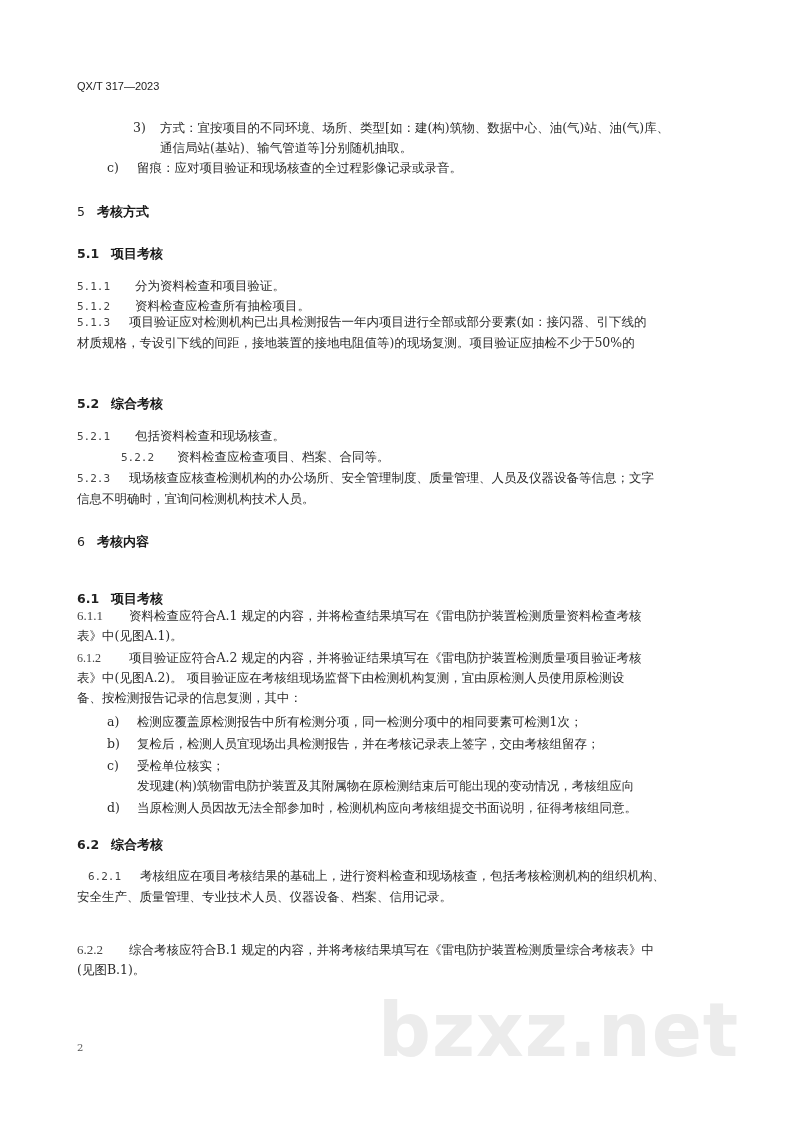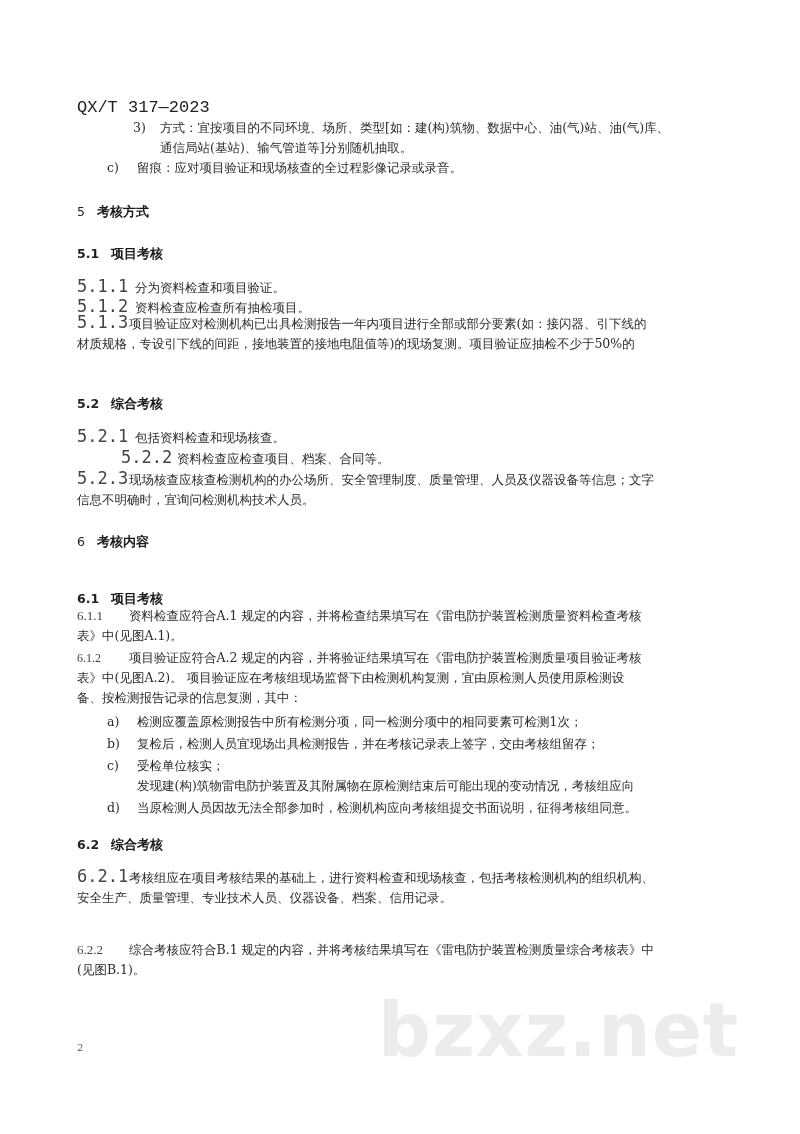--- a/index.html
+++ b/index.html
@@ -3,24 +3,24 @@
   <meta charset="utf-8">
   <style>
     html, body { margin: 0; padding: 0; background: #ffffff; }
     body {
       width: 800px; height: 1134px; position: relative; overflow: hidden;
       font-family: "DejaVu Serif", "Liberation Serif", serif;
       color: #2b2b2b;
     }
     .page { position: absolute; left: 0; top: 0; width: 800px; height: 1134px; }
     .abs { position: absolute; white-space: nowrap; }
-    .header { left: 77px; top: 80px; font-size: 17px; font-family: Liberation Mono, monospace; color: #222; margin-top: 18px; }
+    .header { left: 77px; top: 80px; font-size: 11px; font-family: Liberation Sans, sans-serif; color: #222; }
     .h1 { font-size: 13px; font-weight: bold; font-family: "DejaVu Sans", sans-serif; color: #1a1a1a; }
     .h2 { font-size: 13px; font-weight: bold; font-family: "DejaVu Sans", sans-serif; color: #1a1a1a; }
-    .num { display: inline-block; font-family: "DejaVu Sans Mono", monospace; font-size: 17px; color: #444; }
+    .num { display: inline-block; font-family: "DejaVu Sans Mono", monospace; font-size: 11px; color: #444; }
     .h1 .num, .h2 .num { font-family: "DejaVu Sans", sans-serif; font-size: 12.5px; font-weight: normal; color:#222; }
     .h2 .num { font-weight: bold; }
     .para { position: absolute; left: 77px; width: 650px; font-size: 12.5px; line-height: 20px; color: #2b2b2b; }
     .para .num { width: 58px; }
     .item { position: absolute; font-size: 12.5px; line-height: 20px; color: #2b2b2b; }
     .item .lbl { position: absolute; left: 0; top: 0; }
     .item .txt { display: block; }
     .footer { left: 77px; top: 1042px; font-size: 10px; color: #555; }
     .watermark {
       position: absolute; left: 378px; top: 993px;
@@ -114,21 +114,21 @@
   <div class="item" style="left:107px; top:798px; width:630px;">
     <span class="lbl">d)</span>
     <span class="txt" style="padding-left:30px;">当原检测人员因故无法全部参加时，检测机构应向考核组提交书面说明，征得考核组同意。</span>
   </div>
 
   <div class="abs h2" style="left:77px; top:836px;">
     <span class="num" style="width:34px;">6.2</span><span>综合考核</span>
   </div>
 
   <div class="para" style="top:866px;">
-    <div><span class="num" style="width:52px;">6.2.1</span><span>考核组应在项目考核结果的基础上，进行资料检查和现场核查，包括考核检测机构的组织机构、</span></div>
+    <div><span class="num" style="width:52px;margin-left:11px;">6.2.1</span><span>考核组应在项目考核结果的基础上，进行资料检查和现场核查，包括考核检测机构的组织机构、</span></div>
     <div>安全生产、质量管理、专业技术人员、仪器设备、档案、信用记录。</div>
   </div>
 
   <div class="para" style="top:940px;">
     <div><span class="num" style="width:52px; font-family:'Liberation Serif',serif; font-size:13px;">6.2.2</span><span>综合考核应符合B.1  规定的内容，并将考核结果填写在《雷电防护装置检测质量综合考核表》中</span></div>
     <div>(见图B.1)。</div>
   </div>
 
   <div class="abs footer">2</div>
 

